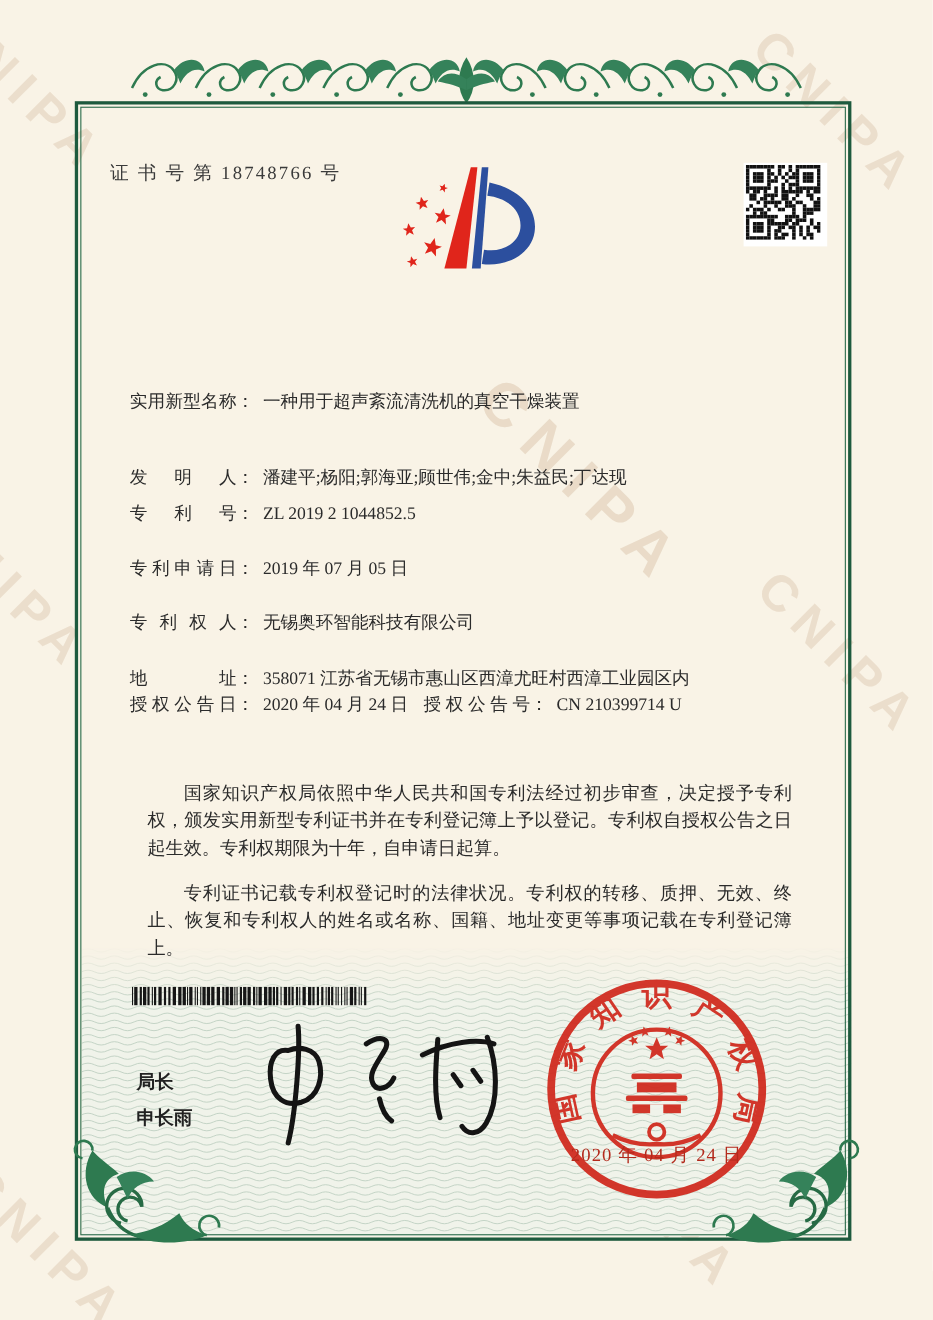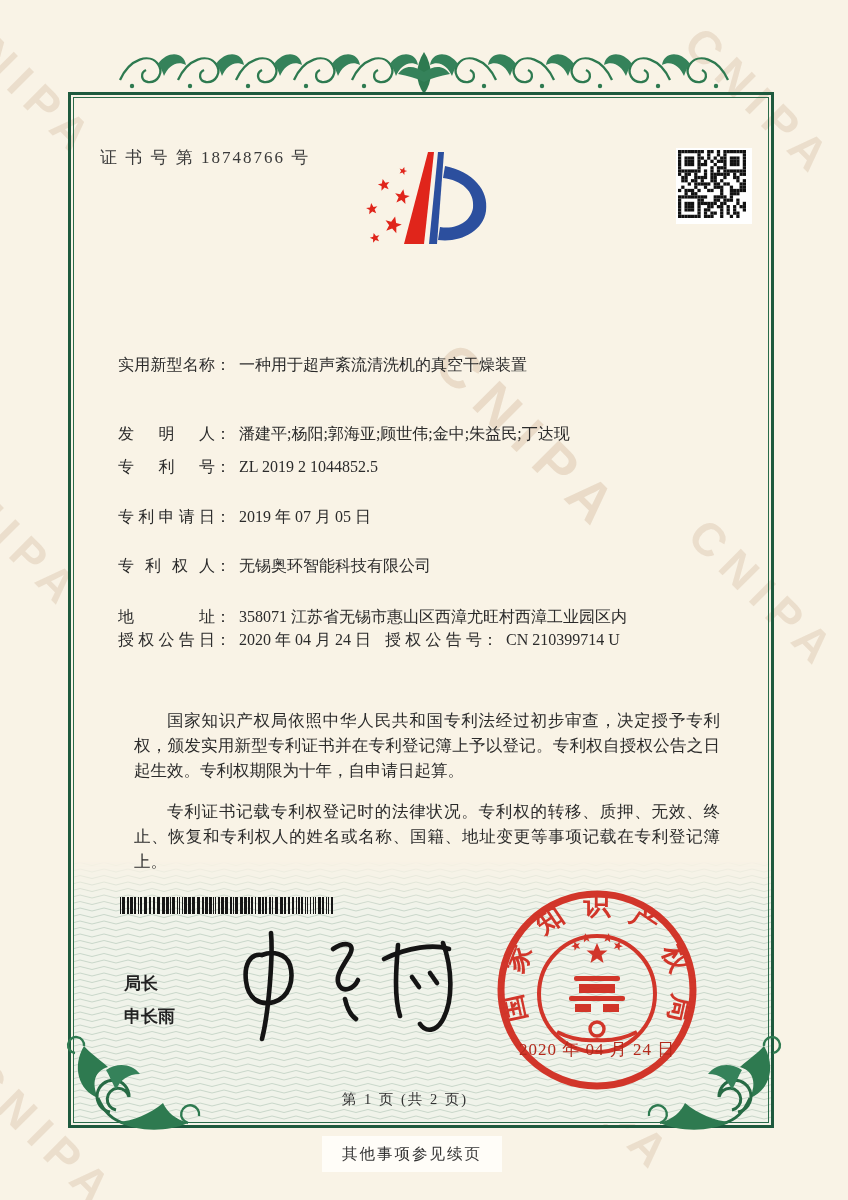--- a/index.html
+++ b/index.html
@@ -594,17 +594,15 @@
         <circle cx="105" cy="143" r="7" fill="none" stroke="#d0281c" stroke-width="3.4"></circle>
       </g>
     </g>
     <defs>
       <path id="st2" d="M0,-11 L3.2,-3.4 L10.5,-3.4 L4.6,1.3 L6.5,8.9 L0,4.4 L-6.5,8.9 L-4.6,1.3 L-10.5,-3.4 L-3.2,-3.4 Z"></path>
     </defs>
   </svg>
 
   <div class="seal-date">2020 年 04 月 24 日</div>
 
-  <div class="pagenum">第 1 页 (共 2 页)</div>
-
-  <div class="footer-note">其他事项参见续页</div>
+
 
 </div>
 
 </body></html>

